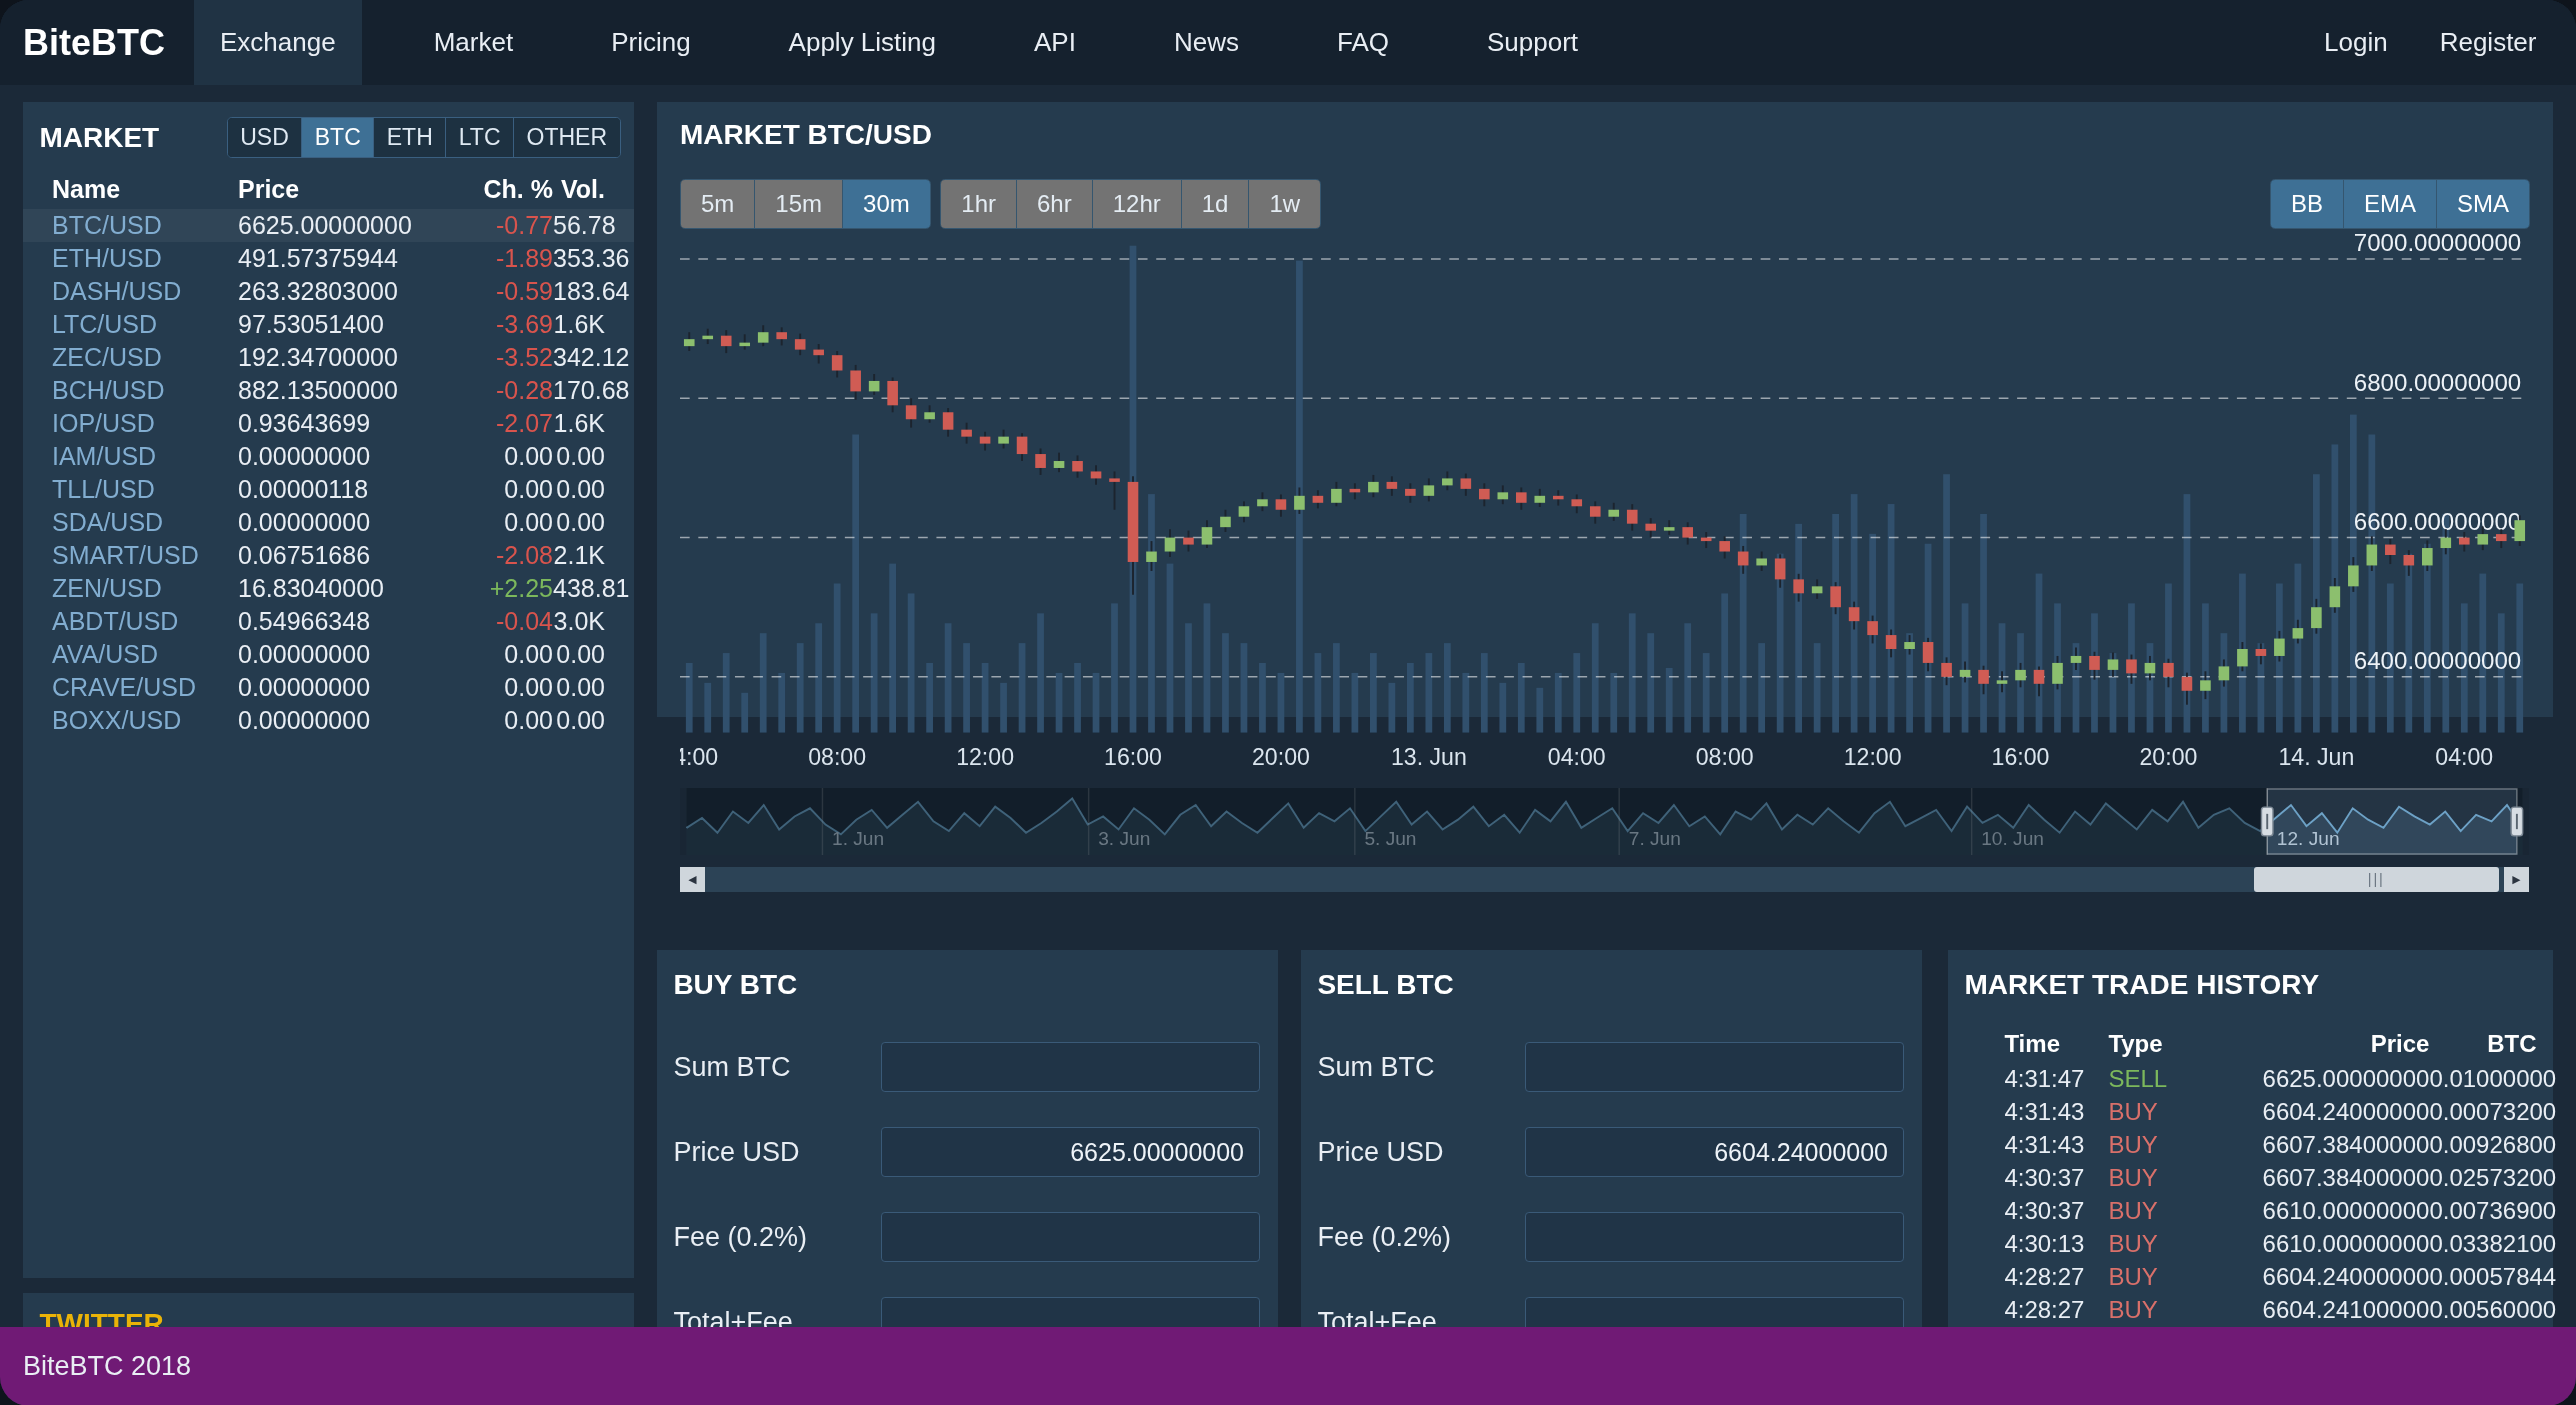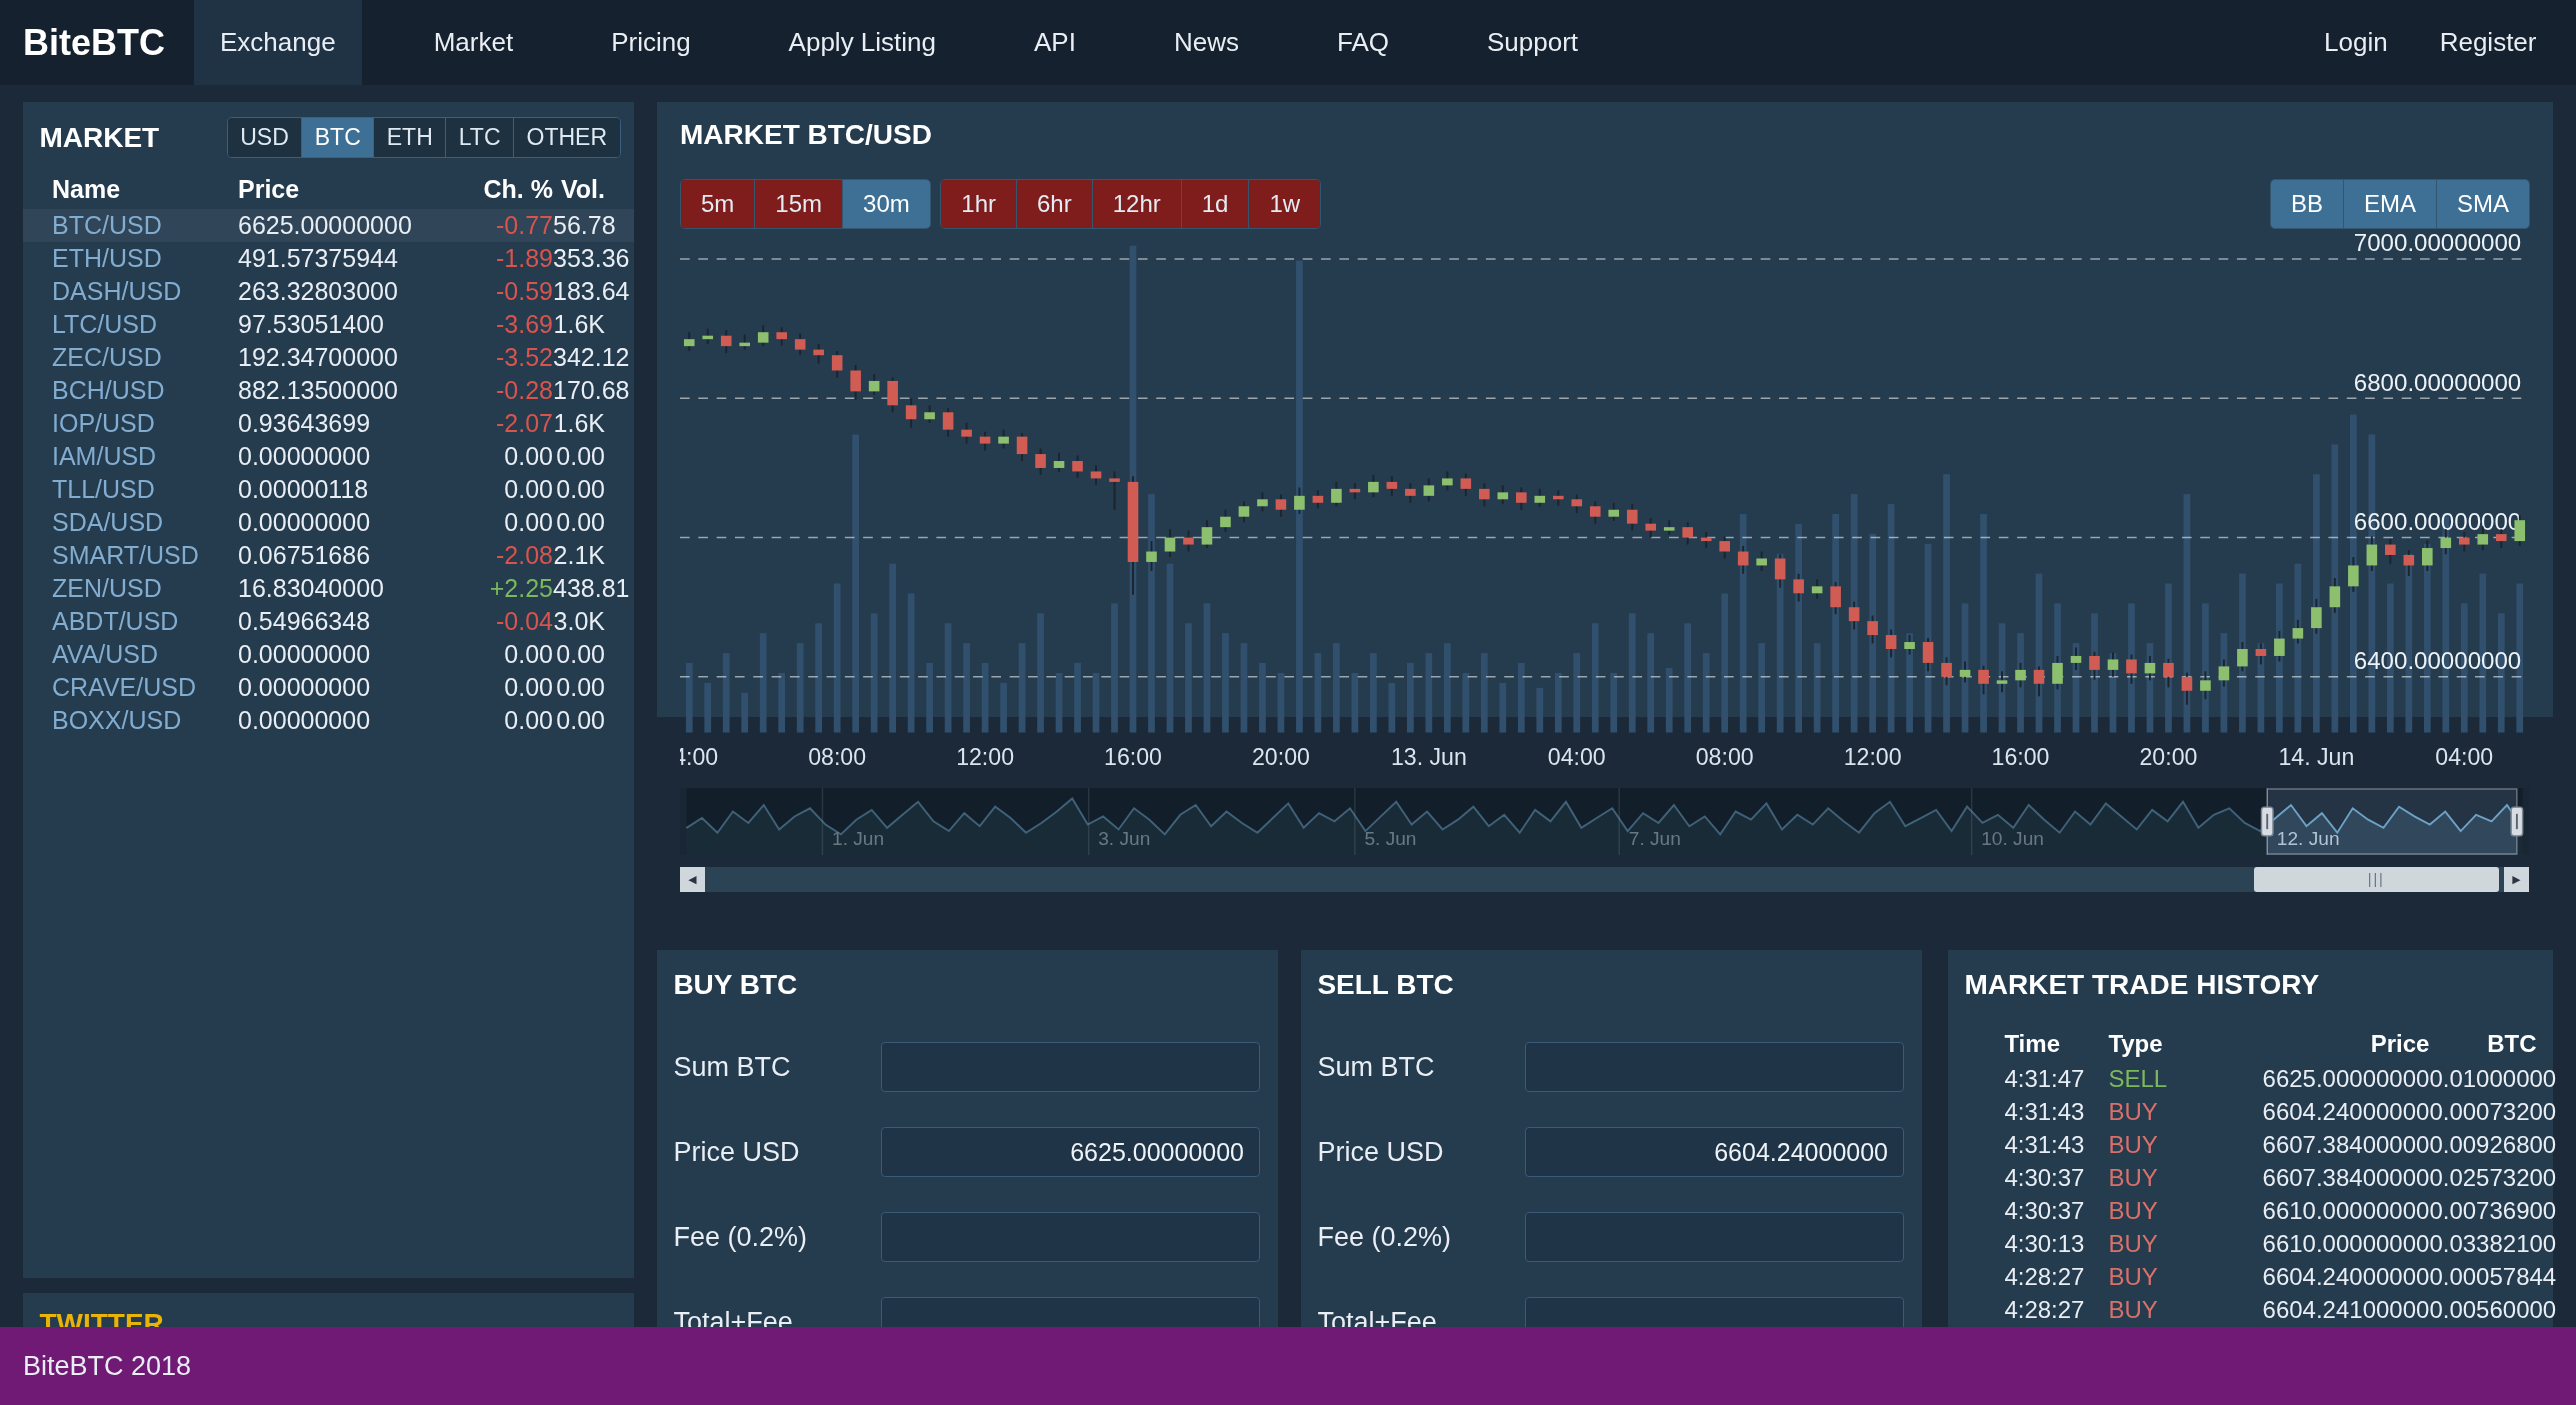--- a/index.html
+++ b/index.html
@@ -1,17 +1,17 @@
 <!DOCTYPE html>
 <html><head>
 <meta charset="utf-8">
 <style>
   html,body{margin:0;padding:0;background:#0e141c;}
   .page{position:relative;width:2576px;height:1406px;overflow:hidden;background:#1b2938;
-        font-family:"Liberation Sans","DejaVu Sans",sans-serif;color:#e9eef4;}
+        font-family:"Liberation Sans","DejaVu Sans",sans-serif;color:#e9eef4;border-radius:29px;}
 
   
   .topnav{position:absolute;top:0;left:0;right:0;height:85px;background:#15212e;display:flex;align-items:center;z-index:30;}
   .logo{font-size:36px;font-weight:700;color:#ffffff;padding:0 29px 0 23px;}
   .nav-items{display:flex;height:85px;gap:46px;}
   .nav-item{font-size:26px;height:85px;line-height:85px;padding:0 26px;color:#e9eef4;cursor:pointer;white-space:nowrap;}
   .nav-item.active{background:#203344;}
   .nav-right{margin-left:auto;display:flex;height:85px;padding-right:13.5px;}
 
   
@@ -35,21 +35,21 @@
 
   
   .twitter-panel{left:23px;top:1293px;width:611px;height:113px;}
   .twitter-panel .panel-title{padding:15.4px 16.4px;color:#eab308;}
 
   
   .chart-panel{left:657px;top:102px;width:1896px;height:615px;}
   .chart-panel .panel-title{position:absolute;top:17.4px;left:23px;}
   .chart-toolbar{position:absolute;top:77px;left:23px;right:23px;display:flex;gap:9.6px;}
   .btn-group{display:flex;border:1.9px solid #35566f;border-radius:4.8px;overflow:hidden;}
-  .cbtn{font-size:24px;padding:0 20px;height:48px;line-height:48px;background:#7f1d1d;color:#e4ecf3;border-left:1.9px solid #35566f;cursor:pointer;}
+  .cbtn{font-size:24px;padding:0 20px;height:48px;line-height:48px;background:#737373;color:#e4ecf3;border-left:1.9px solid #35566f;cursor:pointer;}
   .cbtn:first-child{border-left:none;}
   .cbtn.active{background:#3e7095;color:#fff;}
   .btn-group.ind .cbtn{background:#3e7095;color:#fff;}
   .tb-spacer{flex:1;}
   #chart-svg{position:absolute;top:129px;left:23px;}
   #nav-svg{position:absolute;top:686px;left:23px;background:rgba(0,0,0,0.07);}
   .scrollbar{position:absolute;top:765px;left:23px;width:1849px;height:25px;display:flex;}
   .sb-btn{width:25px;height:25px;background:#cfd6dc;color:#2b3440;font-size:13.5px;text-align:center;line-height:25px;cursor:pointer;user-select:none;}
   .sb-track{flex:1;position:relative;background:#2c4356;}
   .sb-thumb{position:absolute;top:0;height:25px;background:#cfd6dc;border-radius:2.9px;display:flex;align-items:center;justify-content:center;cursor:pointer;}

